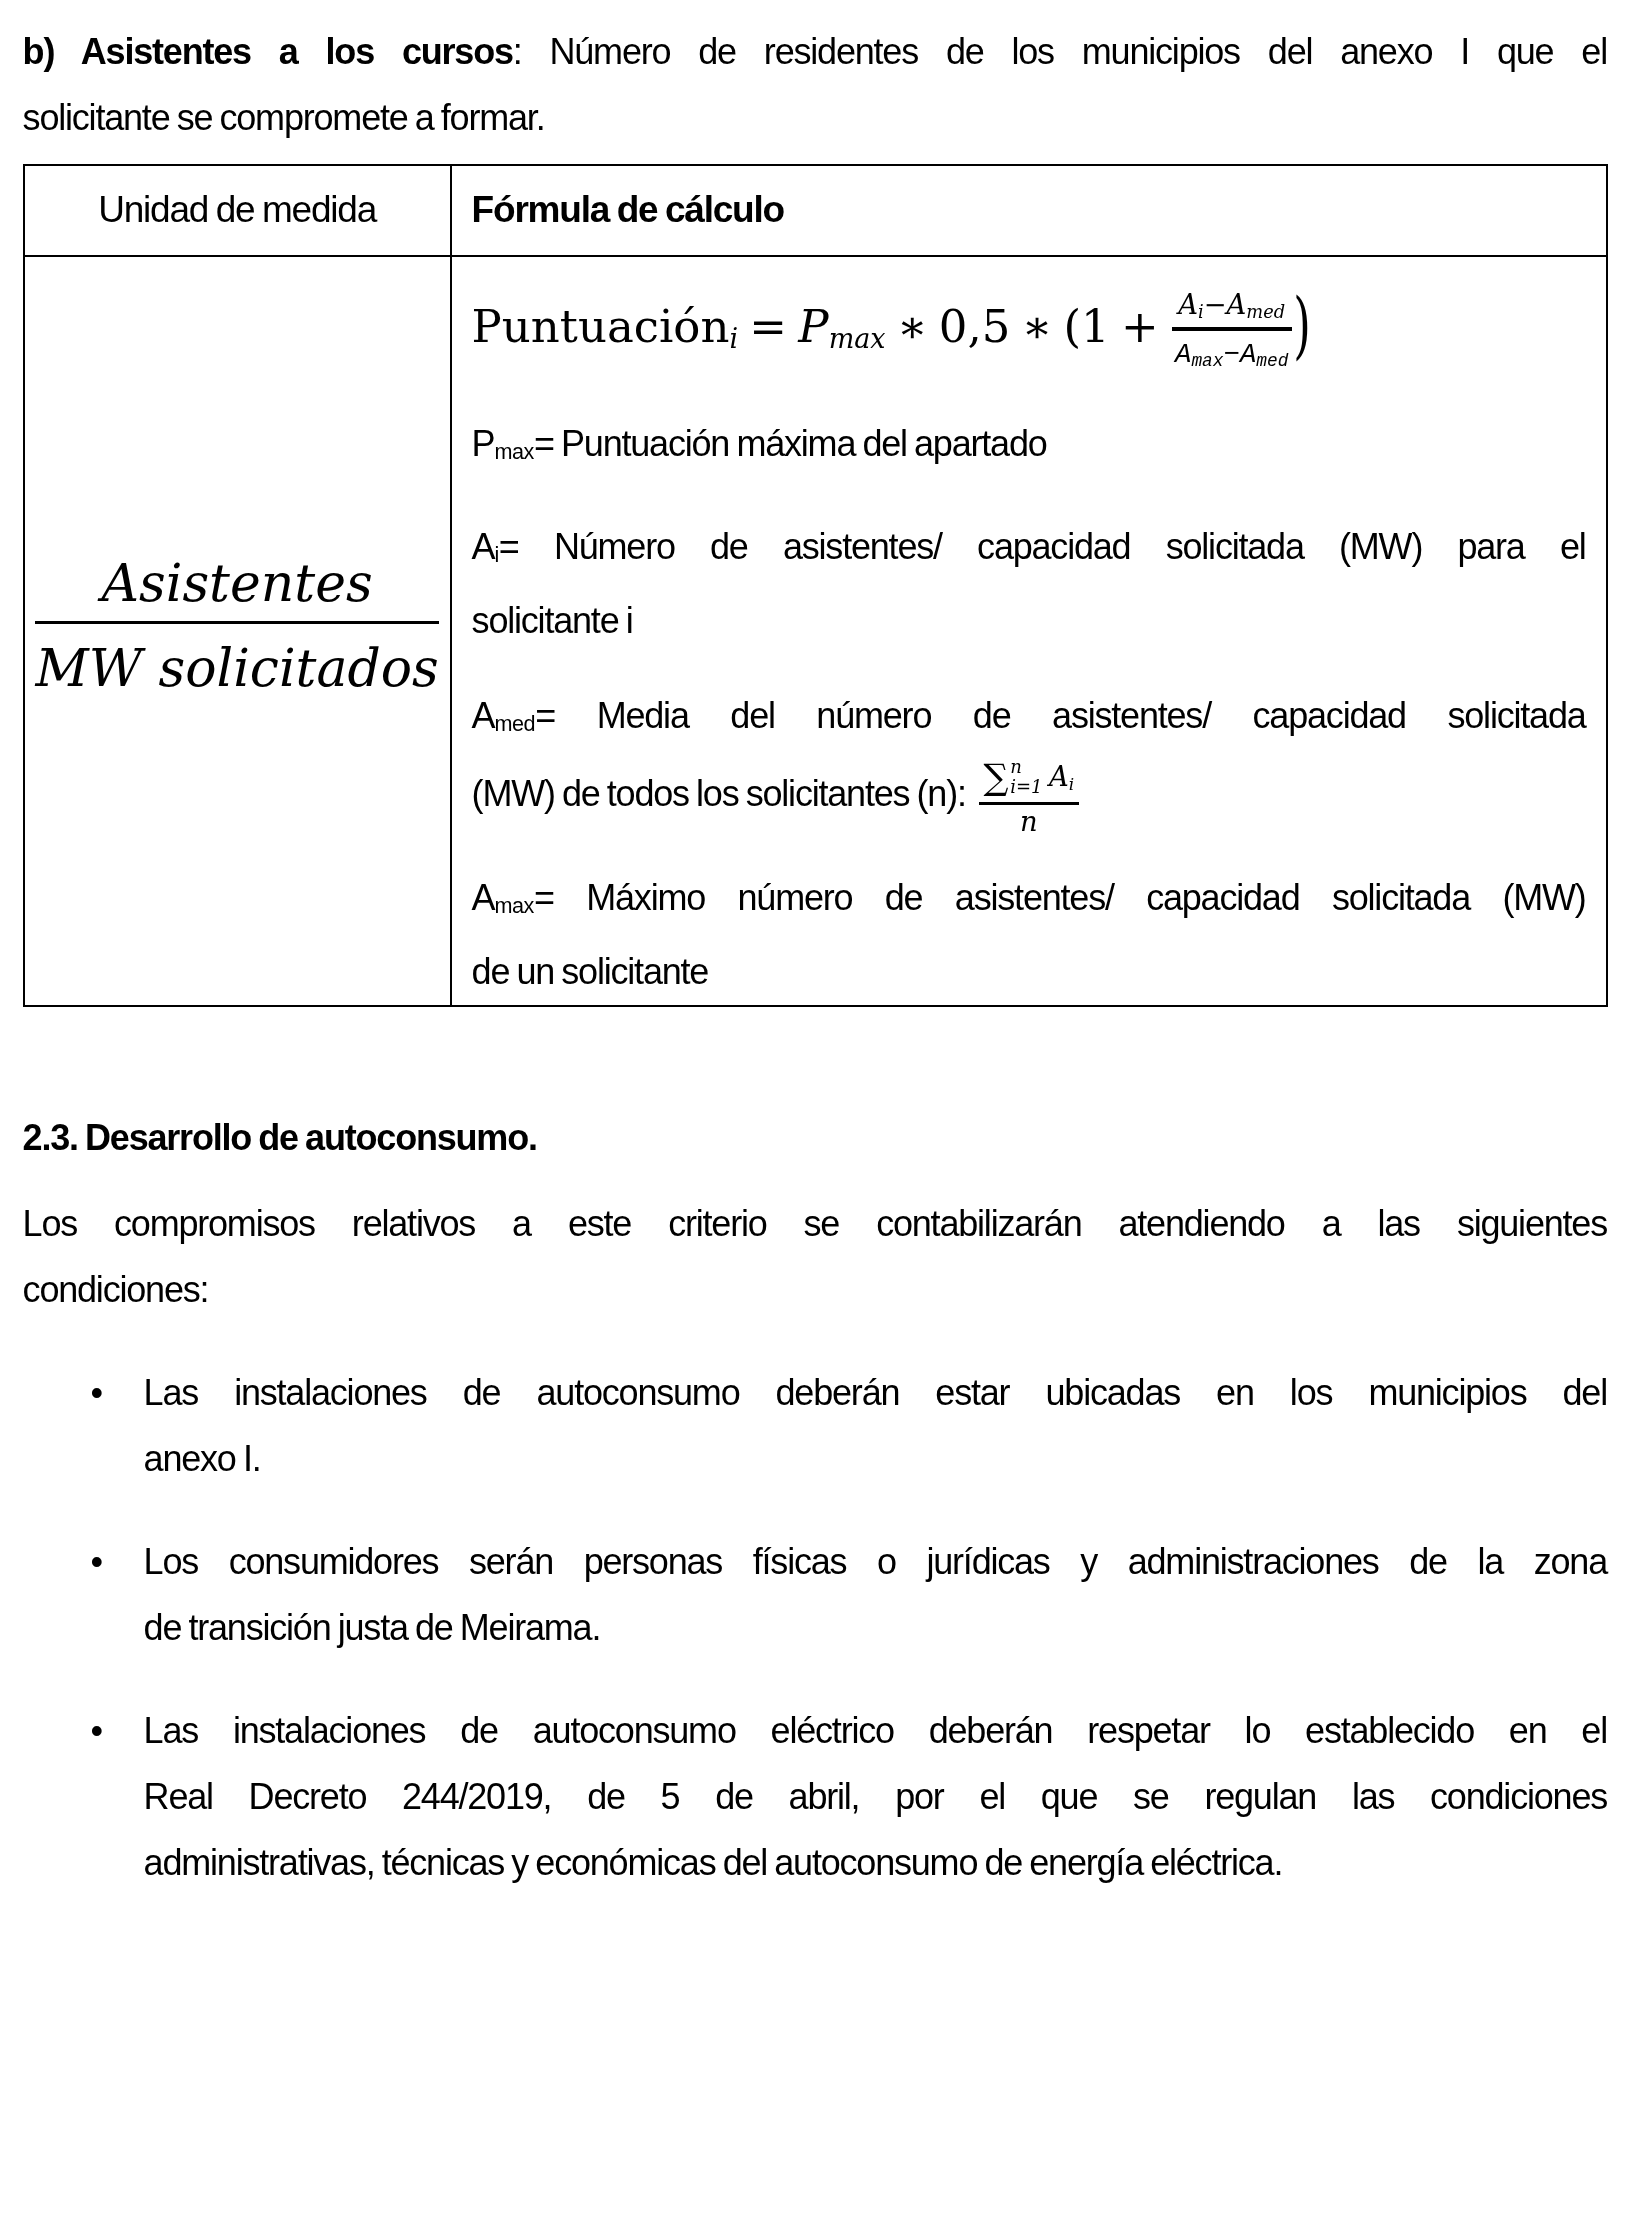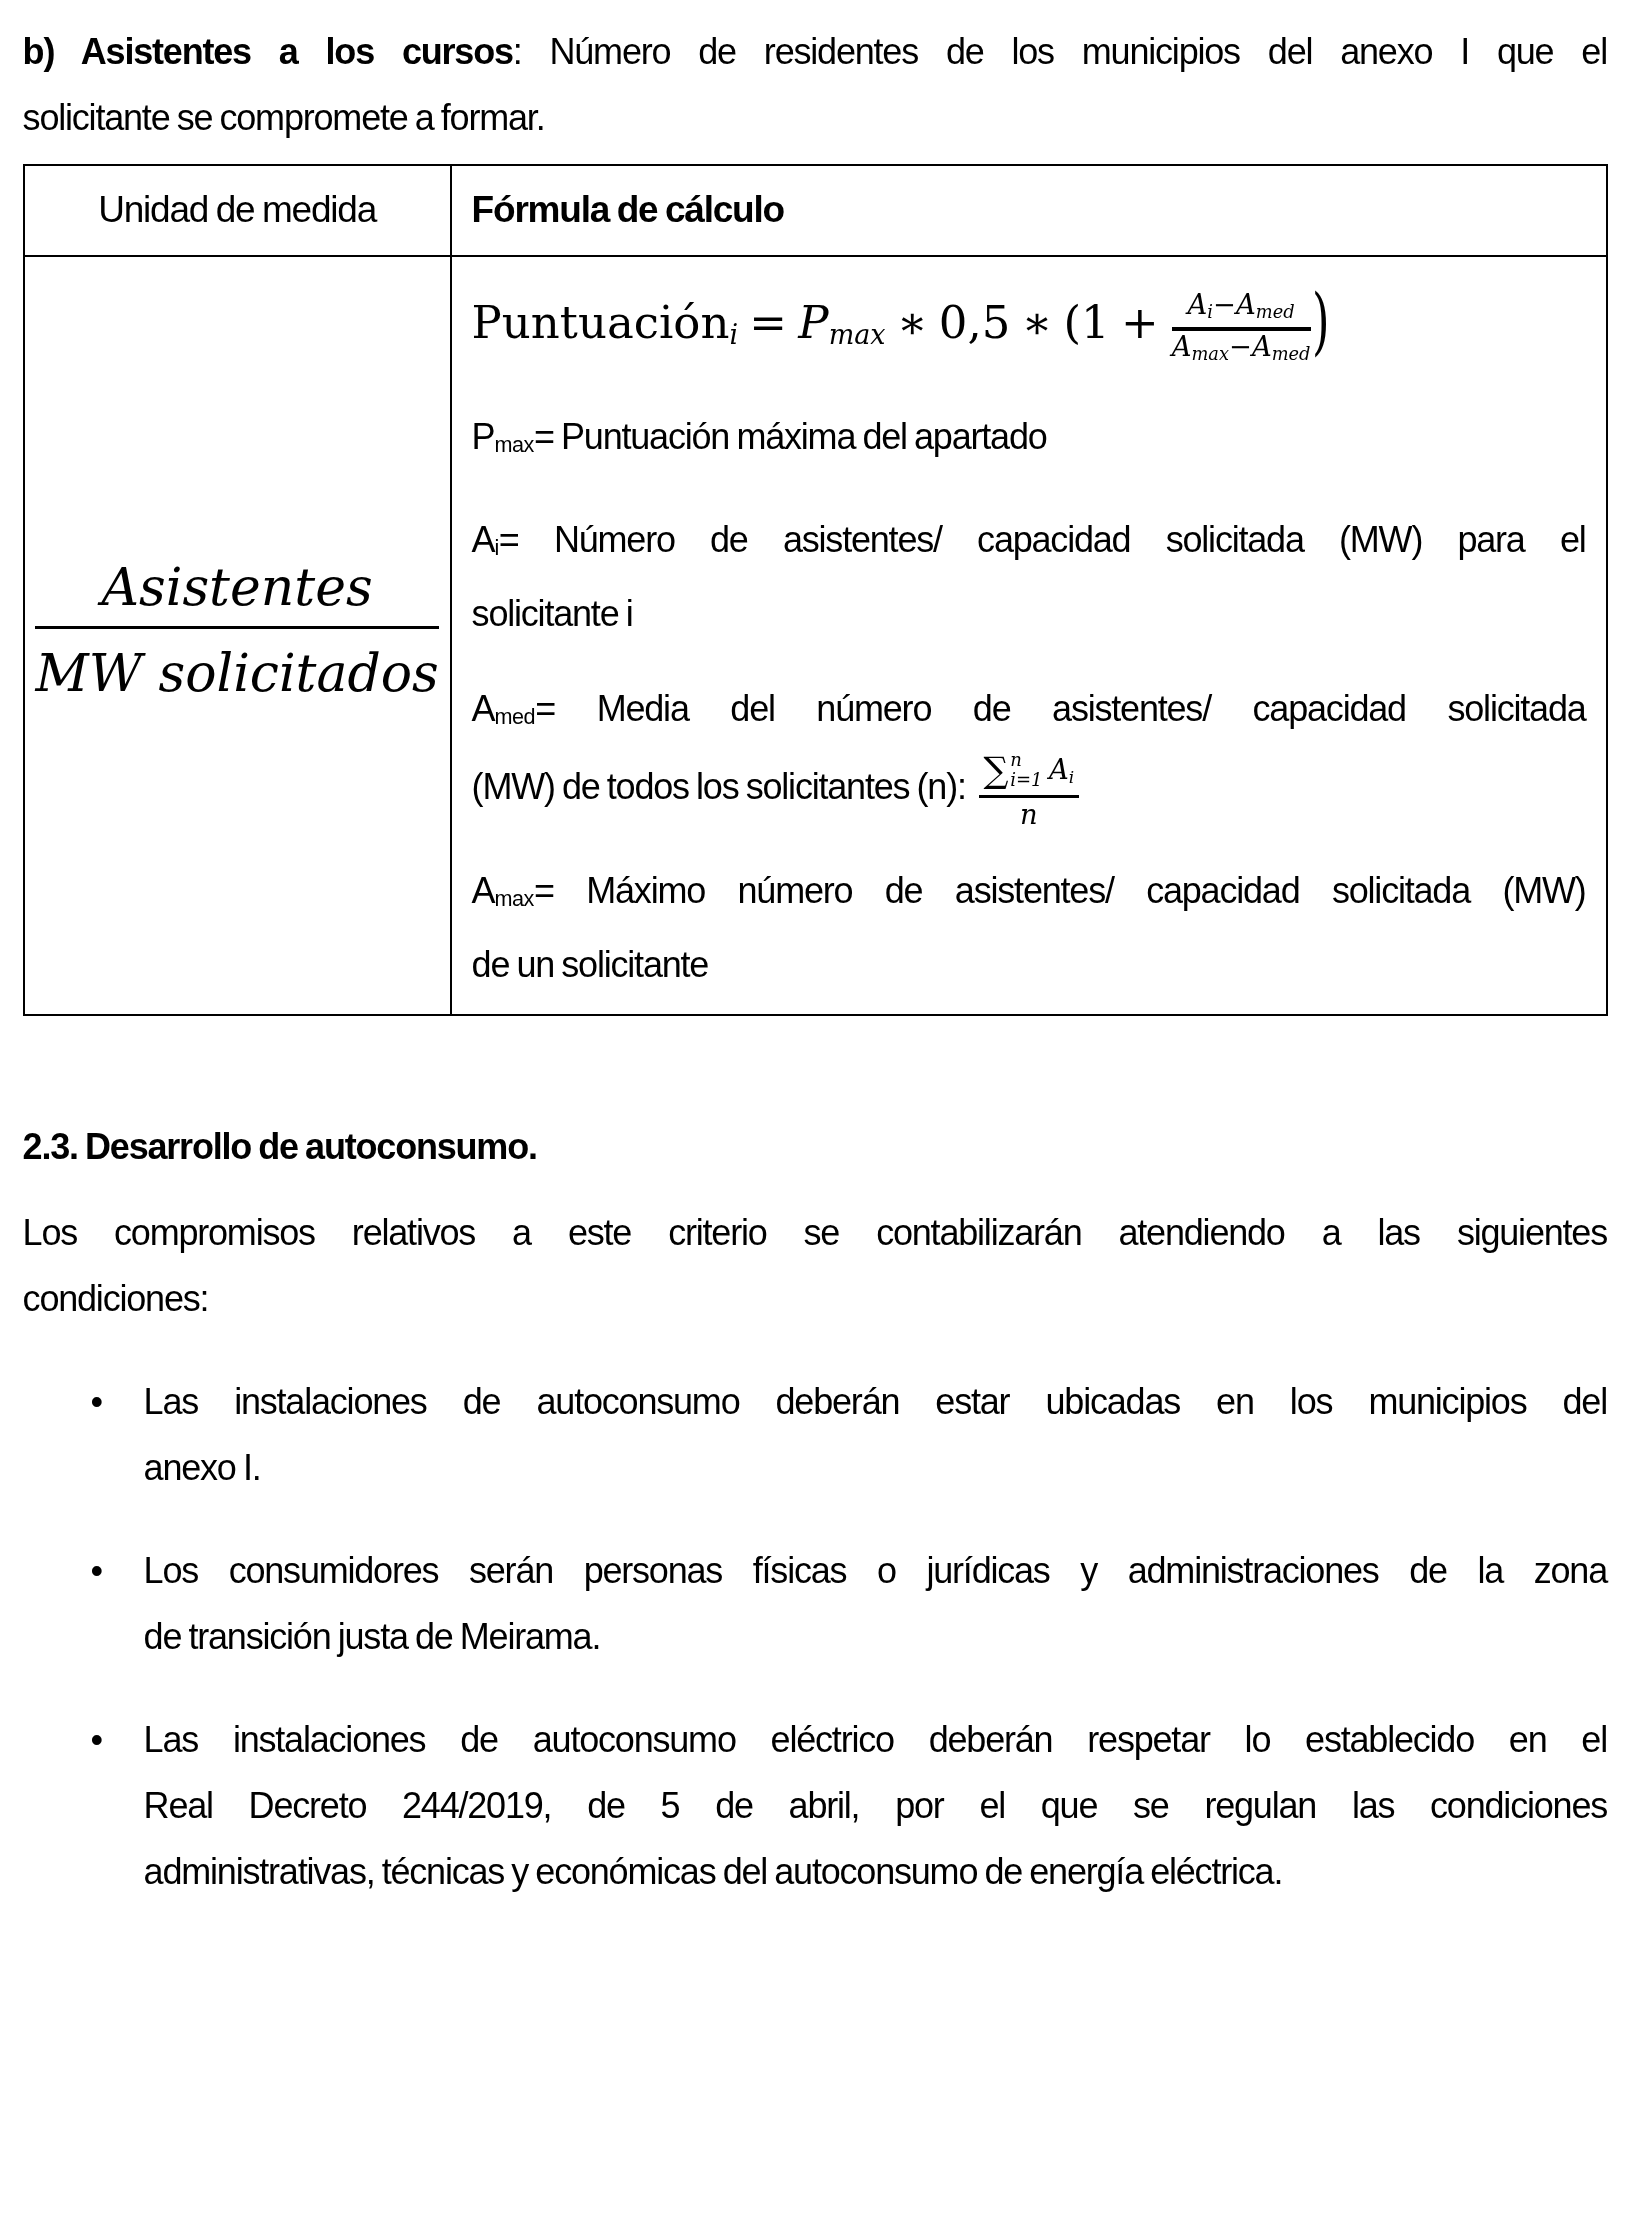--- a/index.html
+++ b/index.html
@@ -27,26 +27,26 @@
   td.formcell{vertical-align:top;padding:11.3px 20px 0 20px;}
   td.footcell{height:87px;vertical-align:middle;font-weight:bold;padding-left:18px;}
   
   .math{font-family:"DejaVu Serif","Liberation Serif",serif;letter-spacing:0;word-spacing:0;}
   .mit{font-style:italic;}
   .msub{font-size:0.60em;font-style:italic;vertical-align:-0.22em;}
   .scoreformula{font-size:45px;line-height:1;margin:21px 0 40px 0;white-space:nowrap;}
   .scoreformula .op{margin:0 11.3px;}
   .ffrac{display:inline-block;vertical-align:middle;text-align:center;font-size:27.4px;line-height:1.15;margin:0 1.6px;}
   .ffrac .fnum{border-bottom:4px solid #000;padding:0 6.5px 4.8px 6.5px;}
-  .ffrac .fden{padding-top:0;}
+  .ffrac .fden{padding-top:8px;font-family:Liberation Mono, monospace;}
   .ffrac .msub{font-size:0.65em;}
   .bigparen{display:inline-block;transform:scaleY(1.6);transform-origin:50% 55%;}
   
   .defp{margin:0 0 29px 0;}
-  .defp:last-child{margin-bottom:16px;}
+  .defp:last-child{margin-bottom:0;}
   
   .sumfrac{display:inline-block;vertical-align:middle;text-align:center;line-height:1;margin-left:13px;}
   .sumfrac .snum{display:inline-flex;align-items:center;justify-content:center;border-bottom:3.2px solid #000;padding:0 4.8px 4px 4.8px;}
   .sumfrac .sigma{font-size:35px;font-style:normal;}
   .sumfrac .limits{display:inline-flex;flex-direction:column;align-items:flex-start;font-size:18px;font-style:italic;line-height:1.15;margin:0 6.5px 0 1.6px;}
   .sumfrac .aterm{font-size:27.4px;font-style:italic;}
   .sumfrac .aterm .msub{font-size:0.62em;}
   .sumfrac .sden{font-size:27.4px;font-style:italic;padding-top:3.2px;}
   
   .unitfrac{display:inline-block;font-size:52px;line-height:1.15;}

